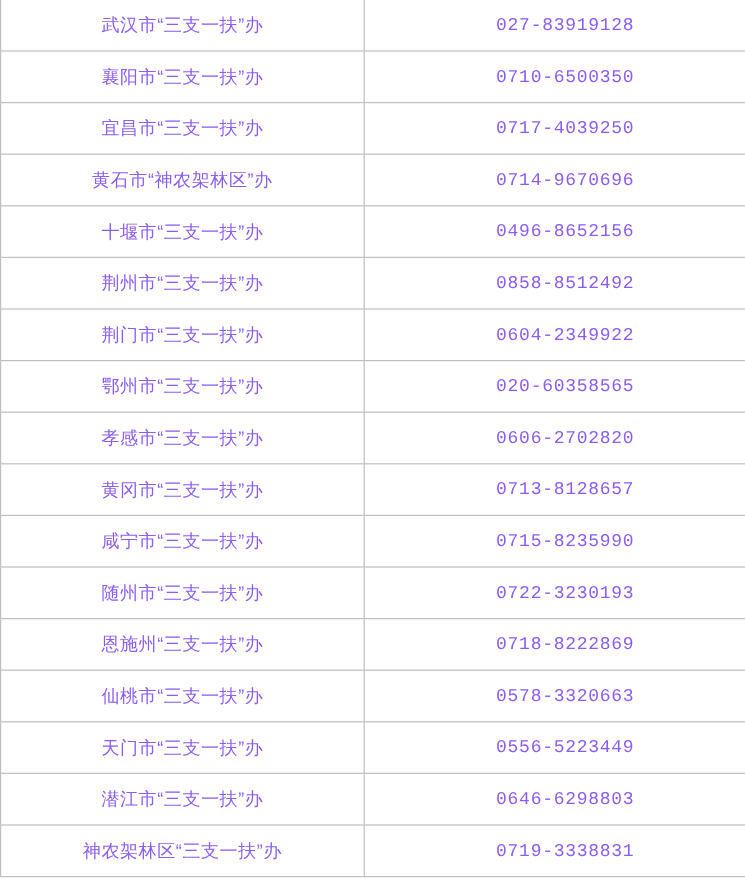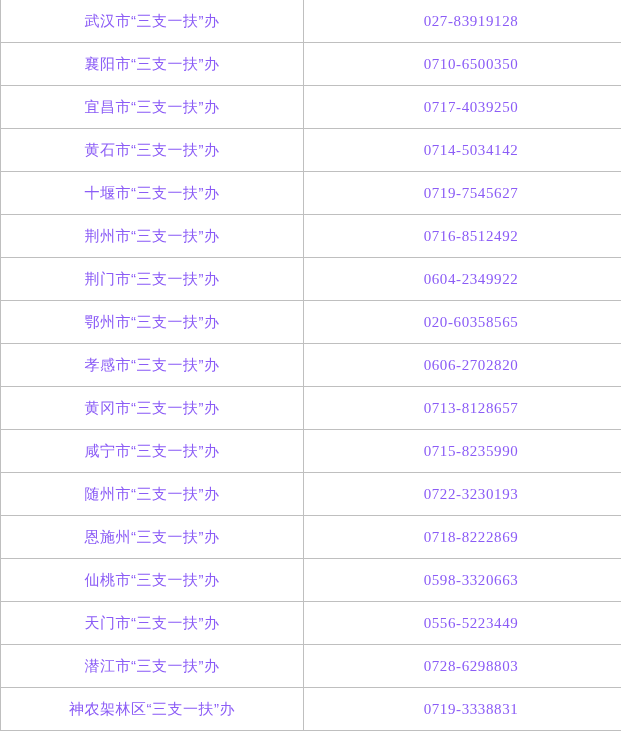--- a/index.html
+++ b/index.html
@@ -32,21 +32,21 @@
   .contact-table tr:first-child td {
     border-top: none;
   }
   .col-org {
     width: 294px;
   }
   .col-phone {
     width: 326px;
   }
   .phone {
-    font-family: Liberation Serif, serif;
+    font-family: Liberation Mono, monospace;
     font-size: 15px;
     letter-spacing: 0.6px;
   }
 </style>
 </head>
 <body>
 
 <table class="contact-table">
   <tbody>
       <tr>
@@ -55,30 +55,30 @@
       </tr>
       <tr>
         <td class="col-org">襄阳市“三支一扶”办</td>
         <td class="col-phone"><span class="phone">0710-6500350</span></td>
       </tr>
       <tr>
         <td class="col-org">宜昌市“三支一扶”办</td>
         <td class="col-phone"><span class="phone">0717-4039250</span></td>
       </tr>
       <tr>
-        <td class="col-org">黄石市“三支一扶”办</td>
-        <td class="col-phone"><span class="phone">0714-5034142</span></td>
+        <td class="col-org">黄石市“神农架林区”办</td>
+        <td class="col-phone"><span class="phone">0714-9670696</span></td>
       </tr>
       <tr>
         <td class="col-org">十堰市“三支一扶”办</td>
-        <td class="col-phone"><span class="phone">0719-7545627</span></td>
+        <td class="col-phone"><span class="phone">0496-8652156</span></td>
       </tr>
       <tr>
         <td class="col-org">荆州市“三支一扶”办</td>
-        <td class="col-phone"><span class="phone">0716-8512492</span></td>
+        <td class="col-phone"><span class="phone">0858-8512492</span></td>
       </tr>
       <tr>
         <td class="col-org">荆门市“三支一扶”办</td>
         <td class="col-phone"><span class="phone">0604-2349922</span></td>
       </tr>
       <tr>
         <td class="col-org">鄂州市“三支一扶”办</td>
         <td class="col-phone"><span class="phone">020-60358565</span></td>
       </tr>
       <tr>
@@ -96,28 +96,28 @@
       <tr>
         <td class="col-org">随州市“三支一扶”办</td>
         <td class="col-phone"><span class="phone">0722-3230193</span></td>
       </tr>
       <tr>
         <td class="col-org">恩施州“三支一扶”办</td>
         <td class="col-phone"><span class="phone">0718-8222869</span></td>
       </tr>
       <tr>
         <td class="col-org">仙桃市“三支一扶”办</td>
-        <td class="col-phone"><span class="phone">0598-3320663</span></td>
+        <td class="col-phone"><span class="phone">0578-3320663</span></td>
       </tr>
       <tr>
         <td class="col-org">天门市“三支一扶”办</td>
         <td class="col-phone"><span class="phone">0556-5223449</span></td>
       </tr>
       <tr>
         <td class="col-org">潜江市“三支一扶”办</td>
-        <td class="col-phone"><span class="phone">0728-6298803</span></td>
+        <td class="col-phone"><span class="phone">0646-6298803</span></td>
       </tr>
       <tr>
         <td class="col-org">神农架林区“三支一扶”办</td>
         <td class="col-phone"><span class="phone">0719-3338831</span></td>
       </tr>
     </tbody>
 </table>
 
 </body></html>

